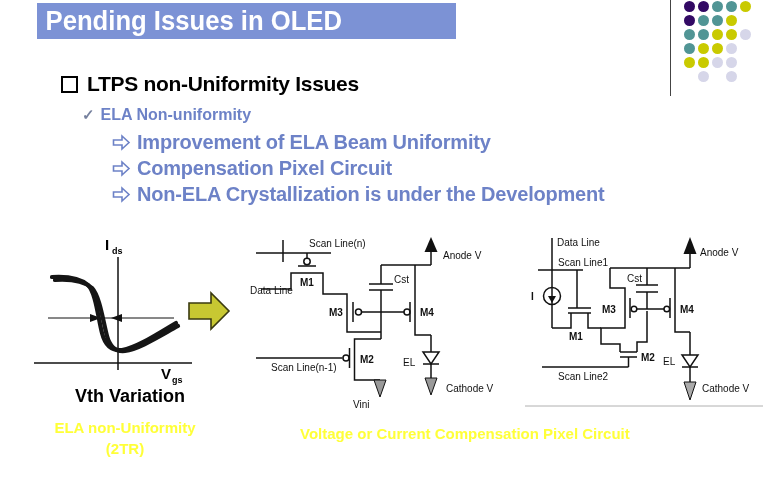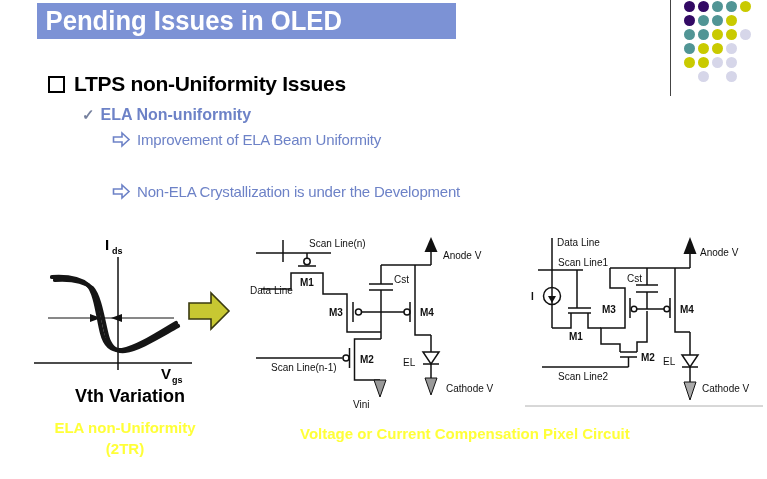--- a/index.html
+++ b/index.html
@@ -8,28 +8,28 @@
   
   #titlebar{position:absolute;left:37px;top:3px;width:419px;height:36px;background:#7C92D5;}
   #titlebar .t{display:inline-block;transform:scaleX(.95);transform-origin:left center;
       color:#fff;font-size:27px;font-weight:bold;line-height:36px;padding-left:9px;white-space:nowrap;}
   
   #vline{position:absolute;left:670px;top:0;width:1px;height:96px;background:#444;}
   #dotgrid{position:absolute;left:684px;top:1px;width:70px;height:90px;}
   .dot{position:absolute;width:11px;height:11px;border-radius:50%;}
   
   .row{position:absolute;display:flex;align-items:center;white-space:nowrap;}
-  #heading{left:48px;top:72px;gap:9px;}
+  #heading{left:61px;top:72px;gap:9px;}
   #heading .sq{width:13px;height:13px;border:2.5px solid #000;background:#fff;}
   #heading .ht{font-size:21px;font-weight:bold;color:#000;letter-spacing:-0.3px;}
   #check-row{left:82px;top:106px;gap:6px;}
   #check-row .chk{font-size:15px;font-weight:bold;color:#76819E;}
   #check-row .bt{font-size:16px;font-weight:bold;color:#6D82C7;}
   .arrow-row{left:112px;gap:7px;}
-  .arrow-row .bt{font-size:15px;font-weight:normal;color:#6D82C7;letter-spacing:-0.2px;}
+  .arrow-row .bt{font-size:20px;font-weight:bold;color:#6D82C7;letter-spacing:-0.2px;}
   
   svg{position:absolute;overflow:visible;}
   .w{stroke:#111;stroke-width:1.5;fill:none;}
   .thin{stroke:#111;stroke-width:1;fill:none;}
   .ct{font-family:"Liberation Sans",sans-serif;font-size:10px;fill:#111;}
   .ctb{font-weight:bold;}
   .axl{font-family:"Liberation Sans",sans-serif;font-size:15px;font-weight:bold;fill:#000;}
   .axs{font-family:"Liberation Sans",sans-serif;font-size:9px;font-weight:bold;fill:#000;}
   .curve{stroke:#151515;stroke-width:4.2;fill:none;stroke-linecap:round;}
   
@@ -85,20 +85,26 @@
   <div class="row" id="check-row">
     <span class="chk">✓</span>
     <span class="bt">ELA Non-uniformity</span>
   </div>
 
   <div class="row arrow-row" style="top:131px">
     <svg width="18" height="17" viewBox="0 0 18 17" style="position:static">
       <polygon points="1.5,6 10,6 10,2 17,8.5 10,15 10,11 1.5,11" fill="#fff" stroke="#6D82C7" stroke-width="1.6"></polygon>
     </svg>
     <span class="bt">Improvement of ELA Beam Uniformity</span>
+  </div>
+  <div class="row arrow-row" style="top:157px">
+    <svg width="18" height="17" viewBox="0 0 18 17" style="position:static">
+      <polygon points="1.5,6 10,6 10,2 17,8.5 10,15 10,11 1.5,11" fill="#fff" stroke="#6D82C7" stroke-width="1.6"></polygon>
+    </svg>
+    <span class="bt">Compensation Pixel Circuit</span>
   </div>
   <div class="row arrow-row" style="top:183px">
     <svg width="18" height="17" viewBox="0 0 18 17" style="position:static">
       <polygon points="1.5,6 10,6 10,2 17,8.5 10,15 10,11 1.5,11" fill="#fff" stroke="#6D82C7" stroke-width="1.6"></polygon>
     </svg>
     <span class="bt">Non-ELA Crystallization is under the Development</span>
   </div>
 
   <svg style="left:28px;top:233px" width="180" height="152" viewBox="0 0 180 152">
     <path class="w" d="M90,24 V137"></path>

